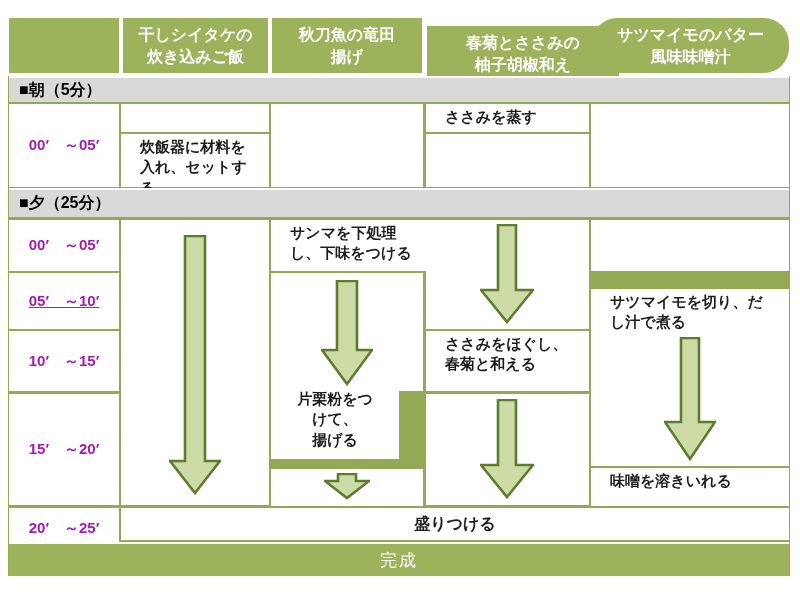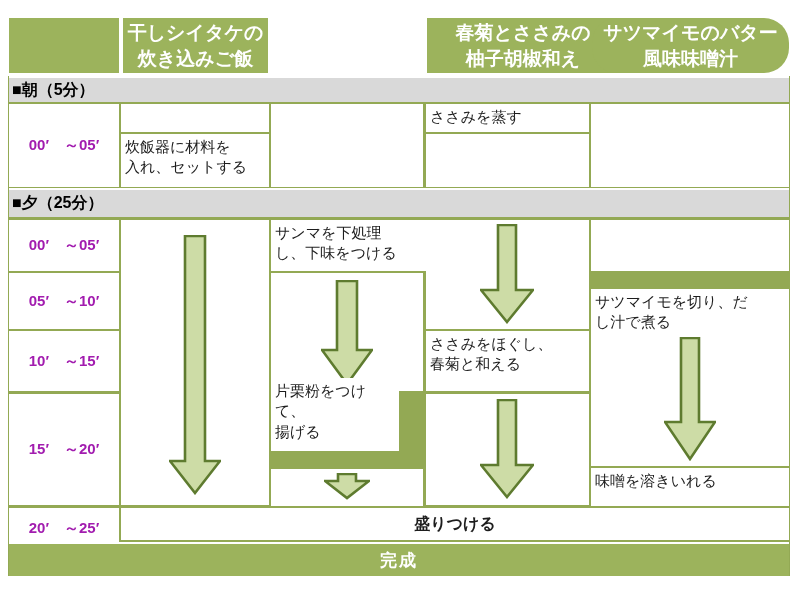--- a/index.html
+++ b/index.html
@@ -11,99 +11,101 @@
     --ink:#1d1d1d;
   }
   html,body{margin:0;padding:0;background:#fff;}
   .stage{
     position:relative;width:800px;height:600px;background:#fff;overflow:hidden;
     font-family:"Liberation Sans","DejaVu Sans",sans-serif;color:var(--ink);
   }
   .grid{position:absolute;left:8px;top:18px;width:782px;height:558px;background:var(--grid-line);}
   .cell{position:absolute;background:#fff;box-sizing:border-box;}
   .step{
-    font-size:15px;font-weight:400;line-height:1.35;padding:3px 4px;
+    font-size:15px;font-weight:700;line-height:1.35;padding:3px 19px;
     white-space:pre-line;letter-spacing:0;color:var(--ink);
   }
   .timecell{
     display:flex;align-items:center;justify-content:center;
     font-size:15px;font-weight:600;color:#a21caf;white-space:pre;
   }
   .head-underlay{position:absolute;background:#fff;}
   .hcell{
     position:absolute;background:var(--header-green);color:#fff;
     display:flex;align-items:center;justify-content:center;text-align:center;
-    font-size:19px;font-weight:700;line-height:1.35;white-space:pre-line;
+    font-size:16px;font-weight:700;line-height:1.35;white-space:pre-line;
     box-sizing:border-box;
   }
   .secbar{
     position:absolute;background:var(--bar-gray);box-sizing:border-box;
     border-top:2px solid #fff;
     display:flex;align-items:center;
-    font-size:16px;font-weight:700;color:#000;padding-left:3px;
+    font-size:16px;font-weight:700;color:#000;padding-left:10px;
   }
   .donebar{
     position:absolute;background:var(--header-green);box-sizing:border-box;
     border-top:2px solid #fff;
     display:flex;align-items:center;justify-content:center;
-    font-size:17px;font-weight:700;color:#fff;letter-spacing:2px;
+    font-size:17px;font-weight:400;color:#fff;letter-spacing:2px;
   }
   .platecell{
     display:flex;align-items:center;justify-content:center;
     font-size:16px;font-weight:600;
   }
   .arrow{position:absolute;}
   .arrow polygon{fill:var(--arrow-fill);stroke:var(--arrow-stroke);stroke-width:2.6;stroke-linejoin:miter;}
 </style>
 </head>
 <body>
 
 <div class="stage">
   <div class="grid">
 
     <div class="head-underlay" style="left:0;top:0;width:782px;height:58px;"></div>
     <div class="hcell" style="left:1px;top:0;width:110px;height:55px;"></div>
     <div class="hcell" style="left:115px;top:0;width:145px;height:55px;">干しシイタケの
 炊き込みご飯</div>
-    <div class="hcell" style="left:419px;top:0;width:192px;height:55px;">春菊とささみの
+    <div class="hcell" style="left:264px;top:0;width:150px;height:55px;">秋刀魚の竜田
+揚げ</div>
+    <div class="hcell" style="left:419px;top:8px;width:192px;height:55px;">春菊とささみの
 柚子胡椒和え</div>
     <div class="hcell" style="left:584px;top:0;width:197px;height:55px;border-radius:25px;">サツマイモのバター
 風味味噌汁</div>
 
     <div class="secbar" style="left:1px;top:58px;width:780px;height:26px;">■朝（5分）</div>
 
     <div class="cell timecell" style="left:1px;top:86px;width:110px;height:83px;">00′　～05′</div>
     <div class="cell" style="left:113px;top:86px;width:148px;height:28px;"></div>
     <div class="cell step" style="left:113px;top:116px;width:148px;height:53px;">炊飯器に材料を
 入れ、セットする</div>
     <div class="cell" style="left:263px;top:86px;width:152px;height:83px;"></div>
     <div class="cell step" style="left:418px;top:86px;width:163px;height:28px;">ささみを蒸す</div>
     <div class="cell" style="left:418px;top:116px;width:163px;height:53px;"></div>
     <div class="cell" style="left:583px;top:86px;width:198px;height:83px;"></div>
 
     <div class="secbar" style="left:1px;top:170px;width:780px;height:29px;">■夕（25分）</div>
 
     <div class="cell timecell" style="left:1px;top:202px;width:110px;height:51px;">00′　～05′</div>
-    <div class="cell timecell" style="left:1px;top:255px;width:110px;height:56px;">05′　～10′</div>
+    <div class="cell timecell" style="left:1px;top:255px;width:110px;height:56px;text-decoration:underline;">05′　～10′</div>
     <div class="cell timecell" style="left:1px;top:313px;width:110px;height:60px;">10′　～15′</div>
     <div class="cell timecell" style="left:1px;top:376px;width:110px;height:111px;">15′　～20′</div>
     <div class="cell timecell" style="left:1px;top:490px;width:110px;height:40px;">20′　～25′</div>
 
     <div class="cell" style="left:113px;top:202px;width:148px;height:285px;"></div>
     <svg class="arrow" style="left:161px;top:217px;" width="52" height="260" viewBox="0 0 52 260">
       <polygon points="16,1 36,1 36,226 51,226 26,258 1,226 16,226"></polygon>
     </svg>
 
     <div class="cell step" style="left:263px;top:202px;width:164px;height:51px;">サンマを下処理
 し、下味をつける</div>
     <div class="cell" style="left:263px;top:255px;width:152px;height:118px;"></div>
     <svg class="arrow" style="left:313px;top:262px;" width="52" height="106" viewBox="0 0 52 106">
       <polygon points="16,1 36,1 36,70 51,70 26,104 1,70 16,70"></polygon>
     </svg>
-    <div class="cell step" style="left:263px;top:360px;width:128px;height:73px;">片栗粉をつけて、
+    <div class="cell step" style="left:263px;top:368px;width:128px;height:73px;text-align:center;">片栗粉をつけて、
 揚げる</div>
     <div class="cell" style="left:263px;top:451px;width:152px;height:37px;"></div>
     <svg class="arrow" style="left:316px;top:455px;" width="46" height="27" viewBox="0 0 46 27">
       <polygon points="14,1 32,1 32,8 45,8 23,25 1,8 14,8"></polygon>
     </svg>
 
     <div class="cell" style="left:418px;top:202px;width:163px;height:109px;"></div>
     <svg class="arrow" style="left:472px;top:206px;" width="54" height="100" viewBox="0 0 54 100">
       <polygon points="18,1 36,1 36,66 53,66 27,98 1,66 18,66"></polygon>
     </svg>

